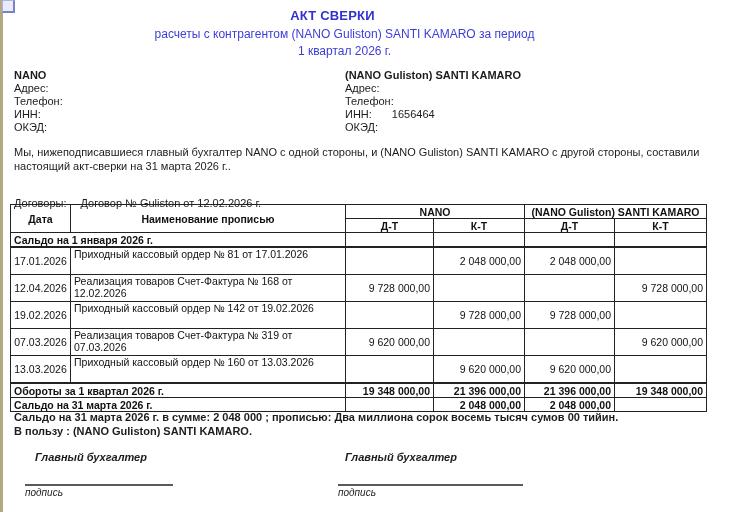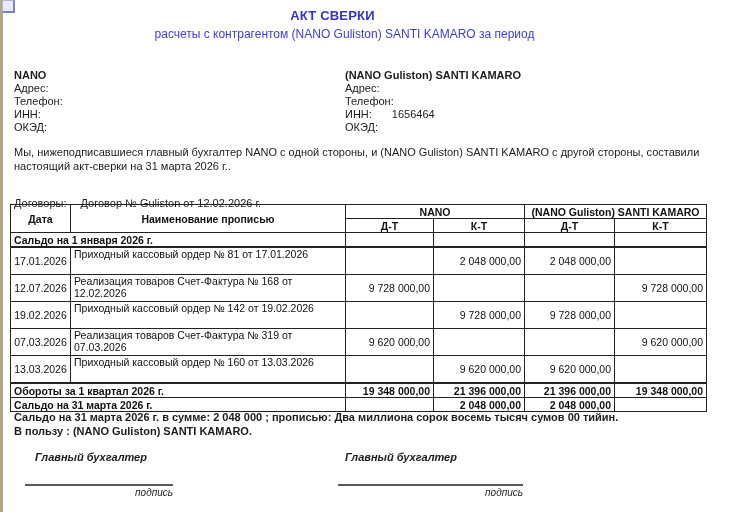--- a/index.html
+++ b/index.html
@@ -65,31 +65,32 @@
   .summary { position: absolute; top: 411px; left: 14px; width: 724px; font-size: 11px; font-weight: bold; line-height: 13.5px; }
 
   .sig-title { position: absolute; top: 451px; font-size: 11px; font-weight: bold; font-style: italic; }
   .sig-title-left { left: 35px; }
   .sig-title-right { left: 345px; }
 
   .sig-block { position: absolute; top: 484px; }
   .sig-block-left { left: 25px; width: 148px; }
   .sig-block-right { left: 338px; width: 185px; }
   .sig-rule { border-top: 2px solid #5a5a5a; height: 0; }
-  .sig-caption { text-align: right; font-size: 10px; font-style: italic; color: #222; margin-top: 1px; }
+  .sig-caption { text-align: left; font-size: 10px; font-style: italic; color: #222; margin-top: 1px; }
 </style>
 </head>
 <body>
 
 <div class="edge-strip"></div>
 <div class="corner-box"></div>
 
 <div class="doc-header">
   <div class="doc-title">АКТ СВЕРКИ</div>
   <div class="doc-subtitle">расчеты с контрагентом (NANO Guliston) SANTI KAMARO за период</div>
+  <div class="doc-period">1 квартал 2026 г.</div>
 </div>
 
 <div class="party party-left">
   <div class="party-name">NANO</div>
   <div class="party-line">Адрес:</div>
   <div class="party-line">Телефон:</div>
   <div class="party-line"><span>ИНН:</span><span class="inn-value"></span></div>
   <div class="party-line">ОКЭД:</div>
 </div>
 
@@ -140,21 +141,21 @@
       </tr>
       <tr class="row-data">
         <td class="c-date">17.01.2026</td>
         <td class="c-op">Приходный кассовый ордер № 81 от 17.01.2026</td>
         <td class="c-num"></td>
         <td class="c-num">2 048 000,00</td>
         <td class="c-num">2 048 000,00</td>
         <td class="c-num"></td>
       </tr>
       <tr class="row-data">
-        <td class="c-date">12.07.2026</td>
+        <td class="c-date">12.04.2026</td>
         <td class="c-op">Реализация товаров Счет-Фактура № 168 от 12.02.2026</td>
         <td class="c-num">9 728 000,00</td>
         <td class="c-num"></td>
         <td class="c-num"></td>
         <td class="c-num">9 728 000,00</td>
       </tr>
       <tr class="row-data">
         <td class="c-date">19.02.2026</td>
         <td class="c-op">Приходный кассовый ордер № 142 от 19.02.2026</td>
         <td class="c-num"></td>

